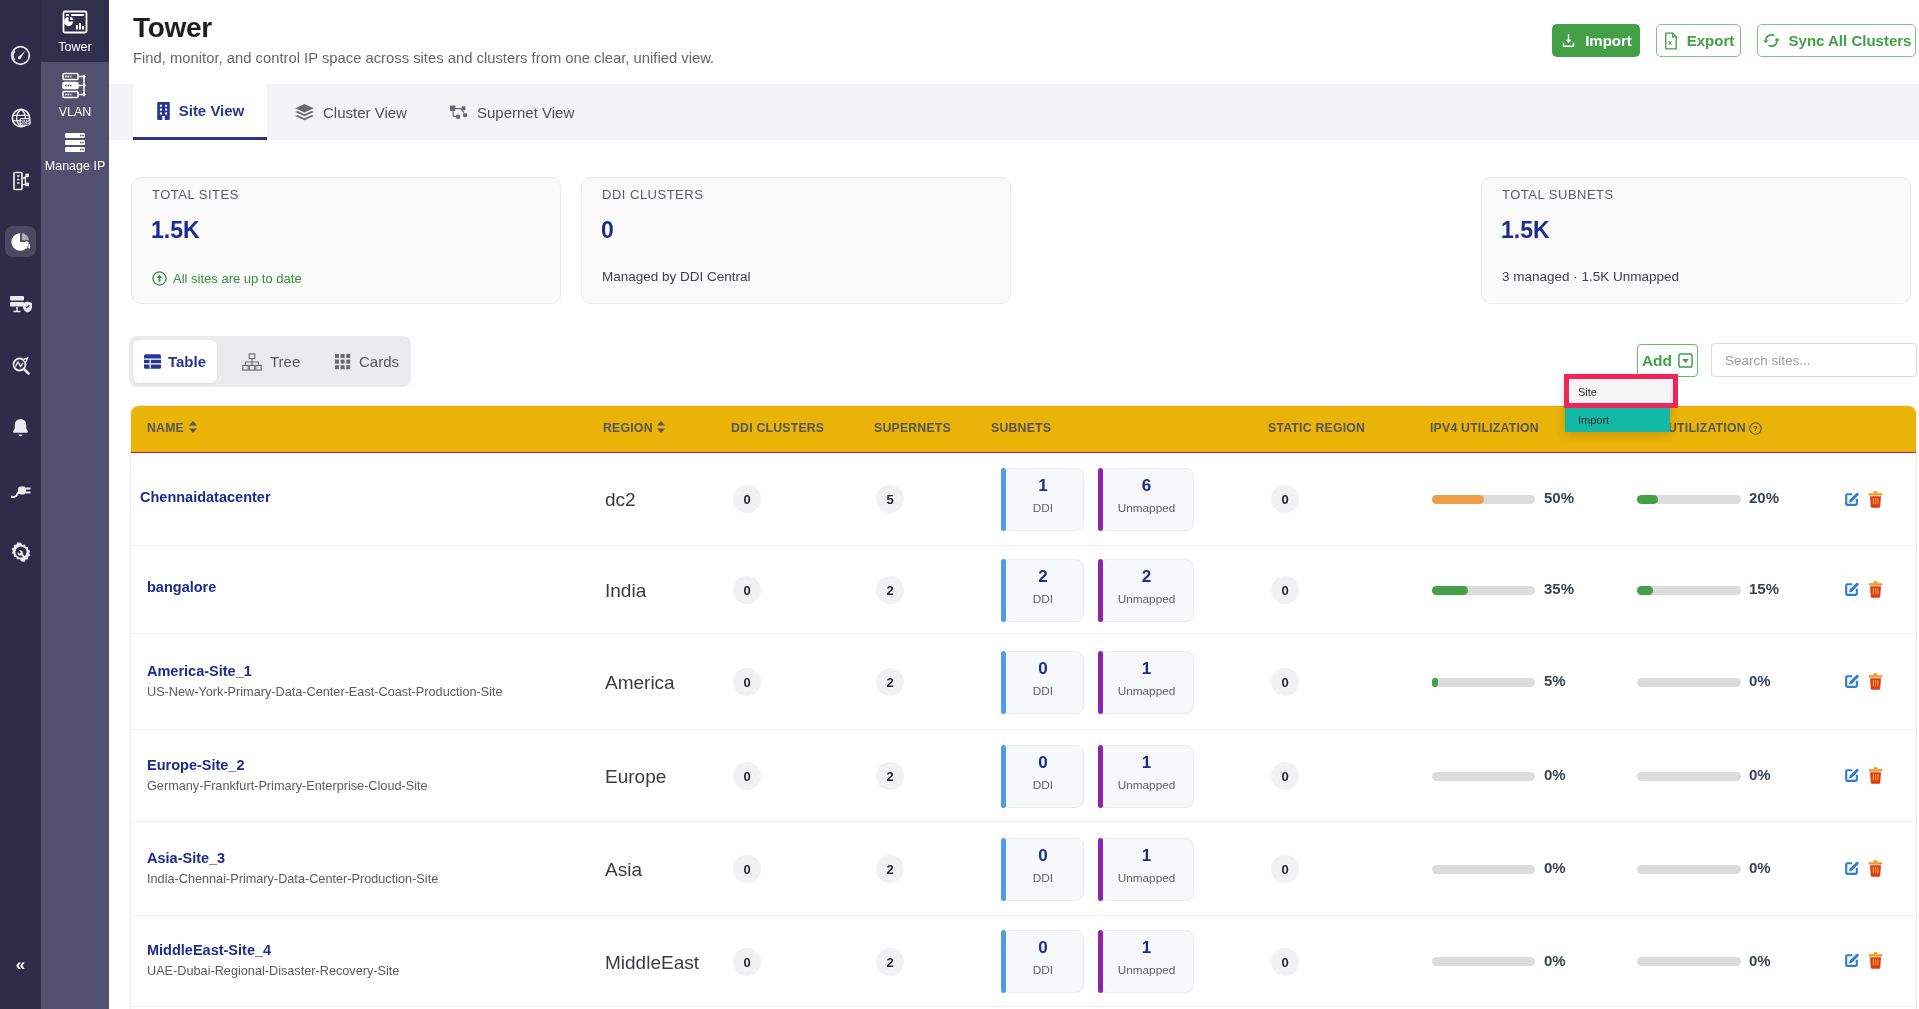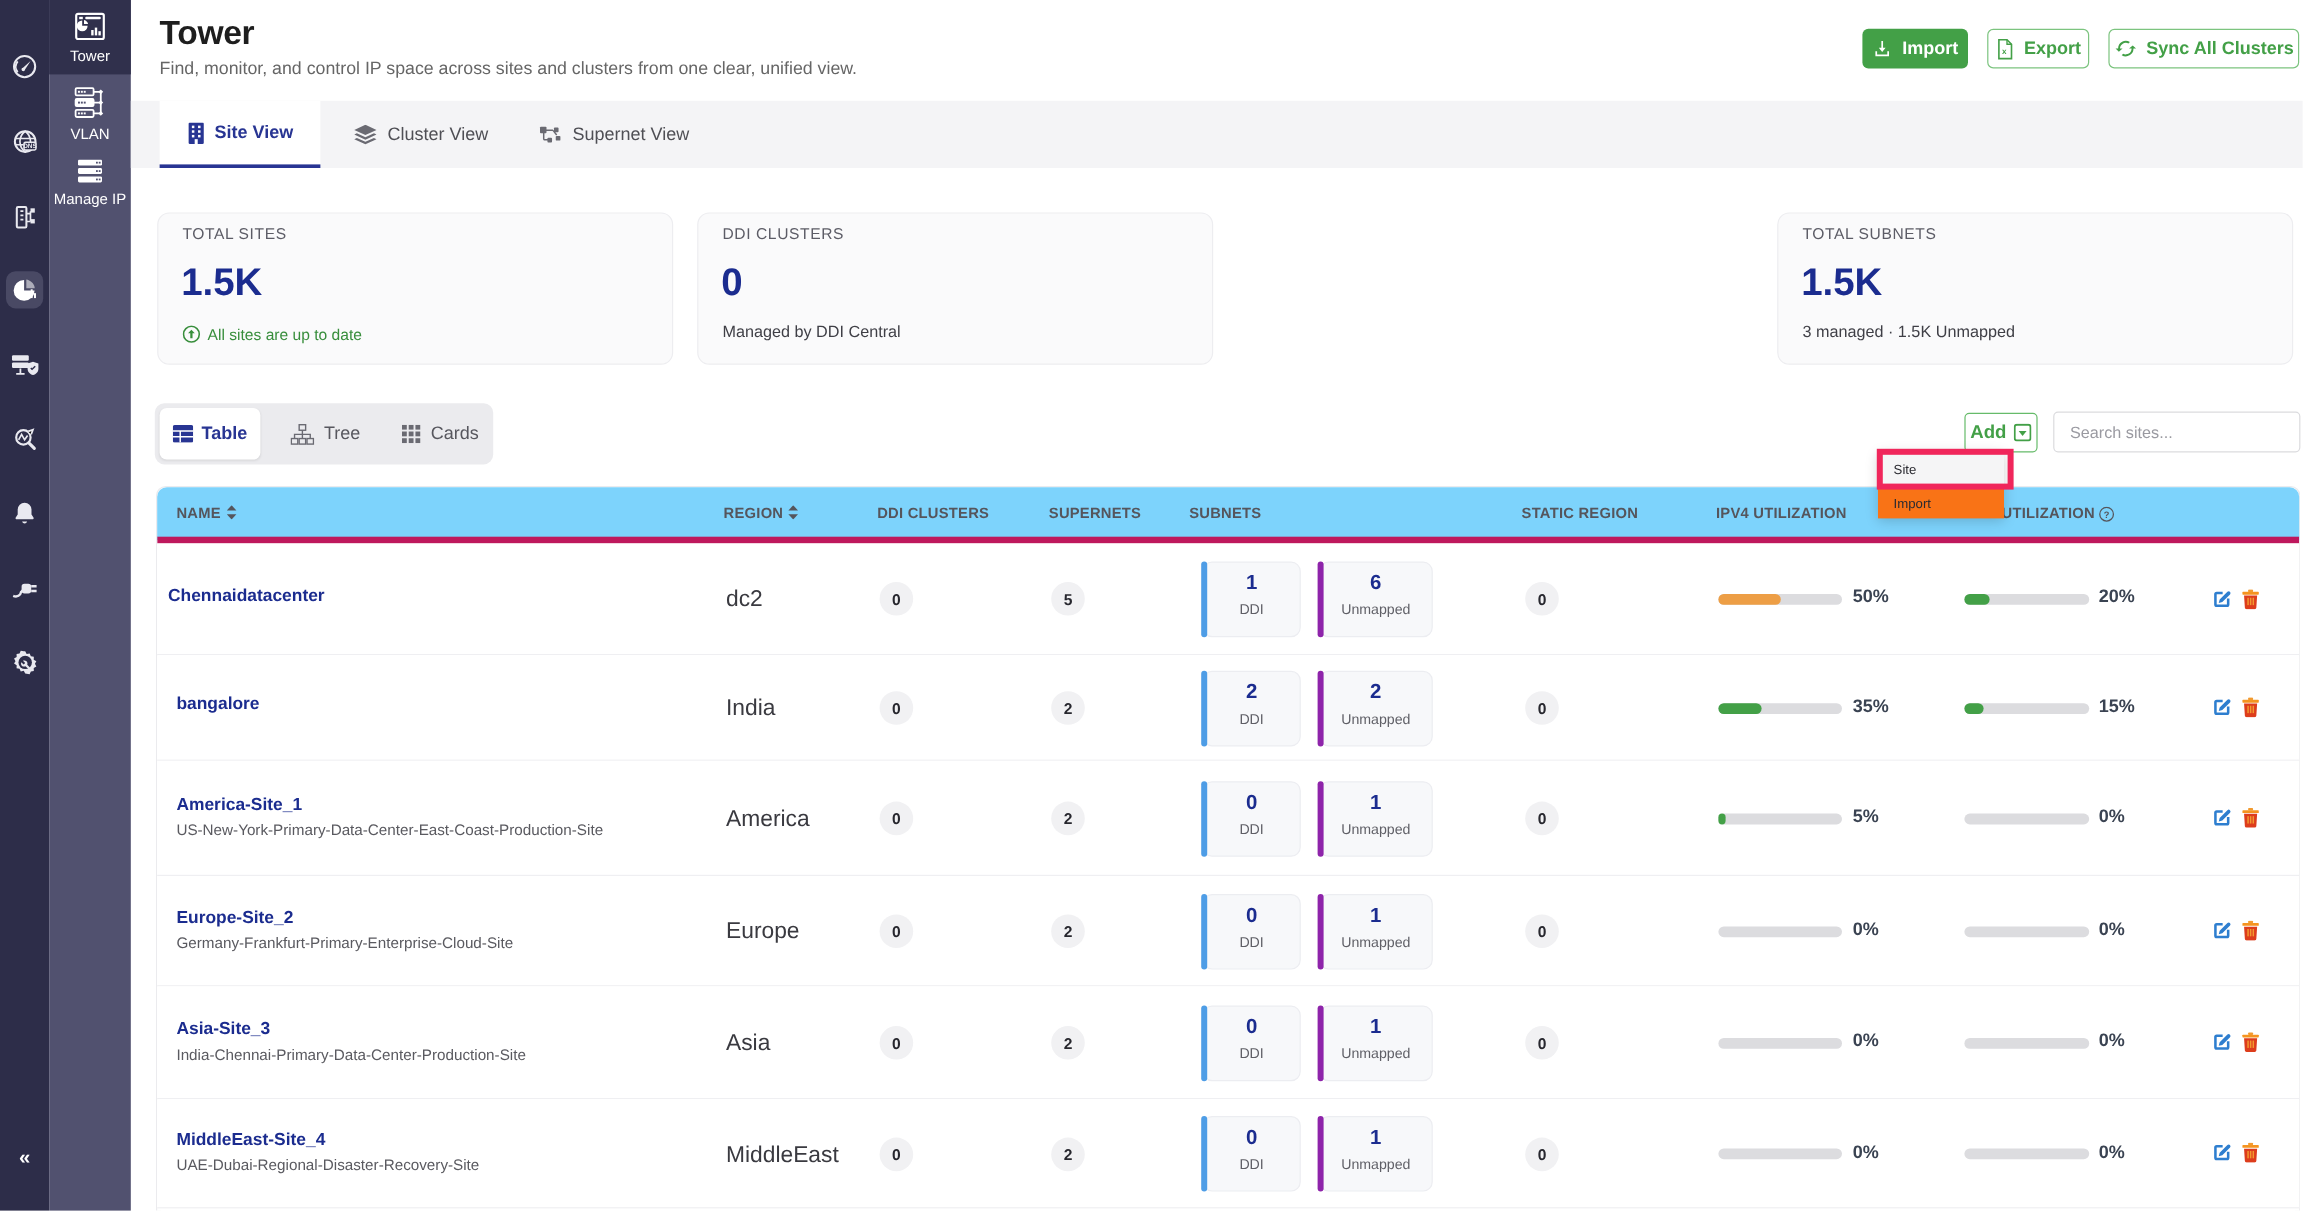--- a/index.html
+++ b/index.html
@@ -19,51 +19,51 @@
 #bexp{left:1656px;width:85px;background:#fff;border:1px solid #7CC47F;color:#43A047;font-weight:700}
 #bsync{left:1757px;width:159px;background:#fff;border:1px solid #7CC47F;color:#43A047;font-weight:700}
 
 #tabs{position:absolute;left:109px;top:84px;width:1810px;height:56px;background:#F4F4F6}
 #tab1{position:absolute;left:24px;top:0;width:134px;height:56px;background:#fff;border-bottom:3.5px solid #283593;
  display:flex;align-items:center;justify-content:center;gap:8px;color:#283593;font-size:15px;font-weight:700}
 .tab{position:absolute;top:0;height:56px;display:flex;align-items:center;gap:9px;color:#4F4F55;font-size:15px}
 
 .card{position:absolute;top:177px;width:430px;height:127px;background:#FAFAFB;border:1px solid #EDEDF0;border-radius:10px;padding:9px 20px}
 .clab{font-size:13px;letter-spacing:.5px;color:#5C5C66}
-.cnum{position:absolute;left:19px;top:39px;font-size:32px;font-weight:700;color:#1B2C8F}
+.cnum{position:absolute;left:19px;top:39px;font-size:23px;font-weight:700;color:#1B2C8F}
 .csub{position:absolute;left:20px;top:91px;font-size:13.5px;color:#3F3F46}
 .cgreen{position:absolute;left:20px;top:93px;font-size:13px;color:#388E3C;display:flex;align-items:center;gap:6px}
 
 #seg{position:absolute;left:129px;top:336px;width:282px;height:51px;background:#EBEBEE;border-radius:8px}
 #segact{position:absolute;left:4px;top:4px;width:84px;height:43px;background:#fff;border-radius:6px;box-shadow:0 1px 2px rgba(0,0,0,.08);
  display:flex;align-items:center;justify-content:center;gap:7px;color:#283593;font-weight:700;font-size:15px}
 .segit{position:absolute;top:0;height:51px;display:flex;align-items:center;gap:8px;color:#57575E;font-size:15px}
 #addbtn{position:absolute;left:1637px;top:344px;width:61px;height:33px;border:1px solid #66BB6A;border-radius:4px;background:#fff;
  display:flex;align-items:center;justify-content:center;gap:6px;color:#43A047;font-size:15.5px;font-weight:700}
 #search{position:absolute;left:1711px;top:343px;width:206px;height:34px;border:1px solid #DBDBDE;border-radius:4px;background:#fff;
  display:flex;align-items:center;padding-left:13px;color:#9A9AA1;font-size:13.5px}
 
 #tbl{position:absolute;left:130px;top:405px;width:1787px;height:604px;background:#fff;border:1px solid #EBEBEE;border-bottom:none;border-radius:8px 8px 0 0}
-#thead{position:absolute;left:0;top:0;width:1785px;height:47px;background:#7dd3fc;border-radius:8px 8px 0 0;border-bottom:6px solid #be185d}
+#thead{position:absolute;left:0;top:0;width:1785px;height:47px;background:#eab308;border-radius:8px 8px 0 0;border-bottom:1px solid #be185d}
 .th{position:absolute;top:15px;font-size:12.3px;font-weight:700;color:#55555C;letter-spacing:.2px;white-space:nowrap}
 .row{position:absolute;left:0;width:1785px;border-bottom:1px solid #EFEFF2;background:#fff}
 .nm{position:absolute;font-size:14.5px;font-weight:700;color:#1B2C8F;white-space:nowrap}
 .nsub{position:absolute;font-size:12.7px;color:#5A5A60;white-space:nowrap}
 .rg{position:absolute;font-size:19px;color:#3A3A40}
 .pill{position:absolute;width:28px;height:28px;border-radius:50%;background:#F1F1F3;color:#27272E;font-size:13px;font-weight:700;
  display:flex;align-items:center;justify-content:center}
 .mini{position:absolute;height:63px;background:#F7F8FA;border:1px solid #ECEDF1;border-radius:8px;text-align:center}
 .acc{position:absolute;left:-2px;top:-1px;width:4.5px;height:63px;border-radius:4px}
 .mn{margin-top:7px;font-size:17px;font-weight:700;color:#1B2C8F}
 .ml{margin-top:5px;font-size:11.8px;color:#5F5F66}
 .bar{position:absolute;height:9px;border-radius:5px;background:#DCDCDF}
 .fill{position:absolute;left:0;top:0;height:9px;border-radius:5px;display:block;min-width:6px}
 .pct{position:absolute;font-size:15px;font-weight:600;color:#3A4352}
 
-#dd{position:absolute;left:1565px;top:376px;width:105px;background:#f97316;box-shadow:0 2px 10px rgba(0,0,0,.18);z-index:5}
+#dd{position:absolute;left:1565px;top:376px;width:105px;background:#14b8a6;box-shadow:0 2px 10px rgba(0,0,0,.18);z-index:5}
 #dd .it1{height:31px;background:#F5F5F6;display:flex;align-items:center;padding-left:13px;font-size:11px;color:#2B2B31}
 #dd .it2{height:25px;display:flex;align-items:center;padding-left:13px;font-size:11px;color:#2B2B31}
 #pink{position:absolute;left:1564px;top:374px;width:114px;height:34px;border:5px solid #F0265B;z-index:6}
 </style></head><body>
 <div id="stage">
 
 <div id="rail">
 <div class="actbg"></div>
 <div class="ric" style="top:44px"><svg width="23" height="23" viewBox="0 0 24 24">
           <circle cx="12" cy="12" r="9.2" fill="none" stroke="#E9E9F0" stroke-width="1.8"></circle>

